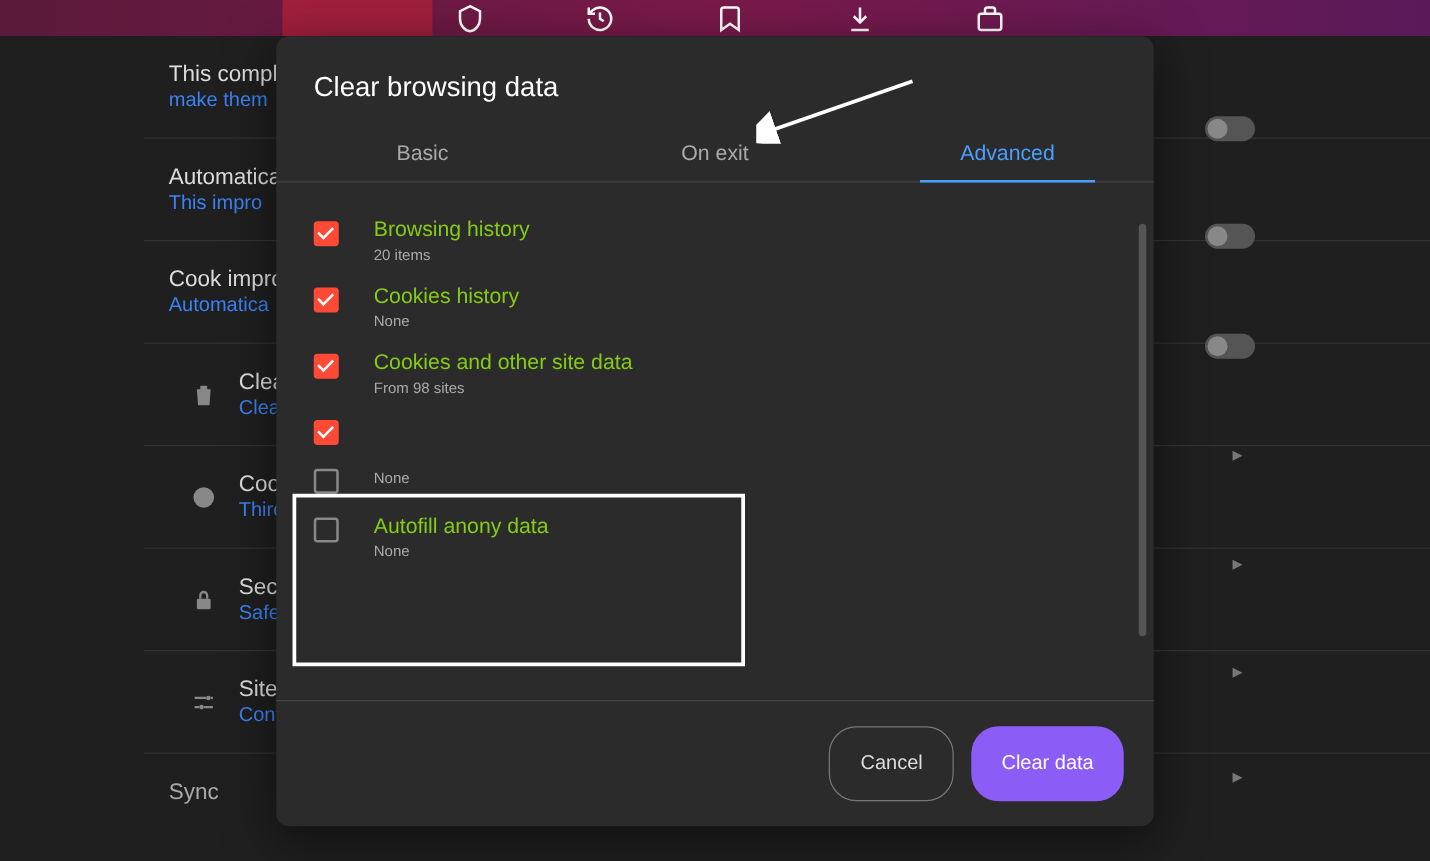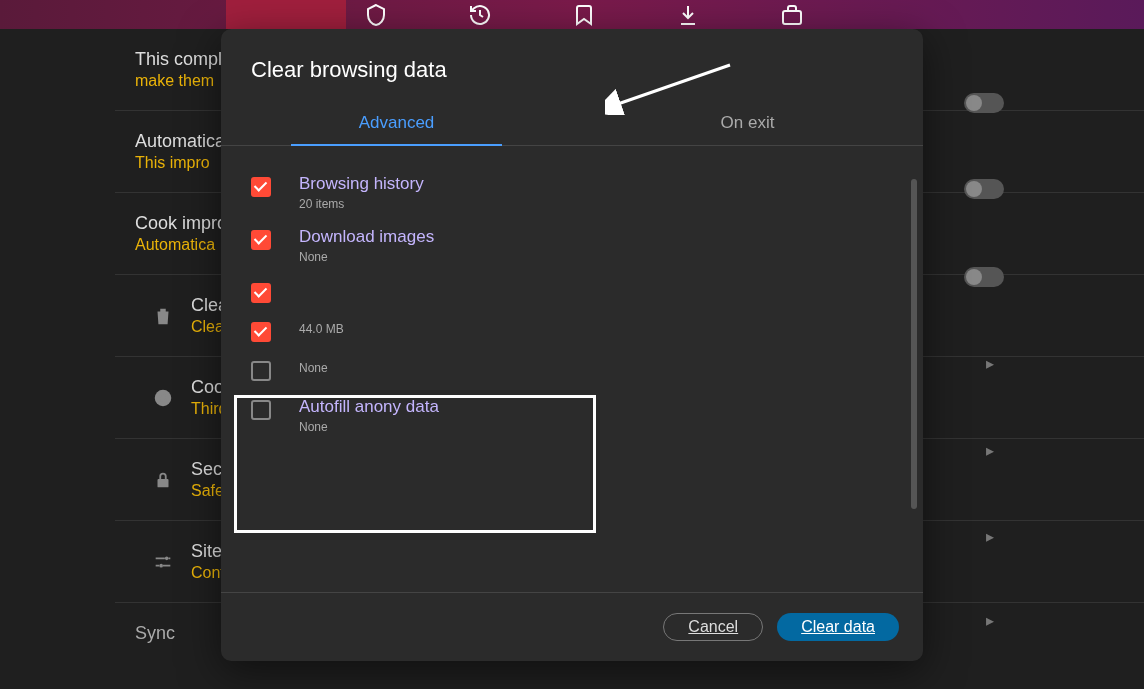--- a/index.html
+++ b/index.html
@@ -50,21 +50,21 @@
       color: #ccc;
     }
     .bg-row-icon {
       width: 56px;
       display: flex;
       justify-content: center;
       color: #888;
     }
     .bg-row-icon svg { width: 22px; height: 22px; fill: currentColor; }
     .bg-row-text .title { color: #ddd; font-size: 18px; }
-    .bg-row-text .sub { color: #eab308; font-size: 16px; margin-top: 2px; }
+    .bg-row-text .sub { color: #3b82f6; font-size: 16px; margin-top: 2px; }
     .bg-toggle {
       position: absolute;
       right: 140px;
       width: 40px;
       height: 20px;
       background: #555;
       border-radius: 10px;
     }
     .bg-toggle::after {
       content: '';
@@ -159,21 +159,21 @@
       content: '';
       position: absolute;
       left: 4px;
       top: 0px;
       width: 5px;
       height: 10px;
       border: solid white;
       border-width: 0 2px 2px 0;
       transform: rotate(45deg);
     }
-    .option-text .opt-title { color: #c4b5fd; font-size: 17px; }
+    .option-text .opt-title { color: #84cc16; font-size: 17px; }
     .option-text .opt-sub { color: #aaa; font-size: 12px; margin-top: 3px; }
     .highlight-box {
       position: absolute;
       border: 3px solid #fff;
       left: 234px;
       top: 395px;
       width: 362px;
       height: 138px;
       pointer-events: none;
     }
@@ -195,34 +195,33 @@
       border-radius: 3px;
     }
     .footer {
       border-top: 1px solid #444;
       padding: 20px 24px;
       display: flex;
       justify-content: flex-end;
       gap: 14px;
     }
     .btn {
-      padding: 4px 24px;
+      padding: 20px 24px;
       border-radius: 22px;
       font-size: 16px;
       cursor: pointer;
       border: none;
-      text-decoration: underline;
     }
     .btn-cancel {
       background: transparent;
       border: 1px solid #777;
       color: #ddd;
     }
     .btn-primary {
-      background: #0369a1;
+      background: #8b5cf6;
       color: #fff;
     }
   </style>
 </head>
 <body>
 
 <div class="topbar">
   <div class="topbar-active"></div>
   <div class="topbar-icons">
     <svg viewBox="0 0 24 24">
@@ -326,45 +325,49 @@
       <div class="sub">Cont</div>
     </div>
     <div class="bg-chevron" style="top:582px">▸</div>
   </div>
   <div class="bg-section-label">Sync</div>
 </div>
 
 <div class="modal">
   <div class="modal-title">Clear browsing data</div>
   <div class="tabs">
+    <div class="tab">Basic</div>
+    <div class="tab">On exit</div>
     <div class="tab active">Advanced</div>
-    <div class="tab">On exit</div>
   </div>
   <div class="options">
     <div class="option-row">
       <div class="checkbox checked"></div>
       <div class="option-text">
         <div class="opt-title">Browsing history</div>
         <div class="opt-sub">20 items</div>
       </div>
     </div>
     <div class="option-row">
       <div class="checkbox checked"></div>
       <div class="option-text">
-        <div class="opt-title">Download images</div>
+        <div class="opt-title">Cookies history</div>
         <div class="opt-sub">None</div>
       </div>
     </div>
     <div class="option-row">
       <div class="checkbox checked"></div>
+      <div class="option-text">
+        <div class="opt-title">Cookies and other site data</div>
+        <div class="opt-sub">From 98 sites</div>
+      </div>
     </div>
     <div class="option-row">
       <div class="checkbox checked"></div>
       <div class="option-text">
-        <div class="opt-sub">44.0 MB</div>
       </div>
     </div>
     <div class="option-row">
       <div class="checkbox"></div>
       <div class="option-text">
         <div class="opt-sub">None</div>
       </div>
     </div>
     <div class="option-row">
       <div class="checkbox"></div>

